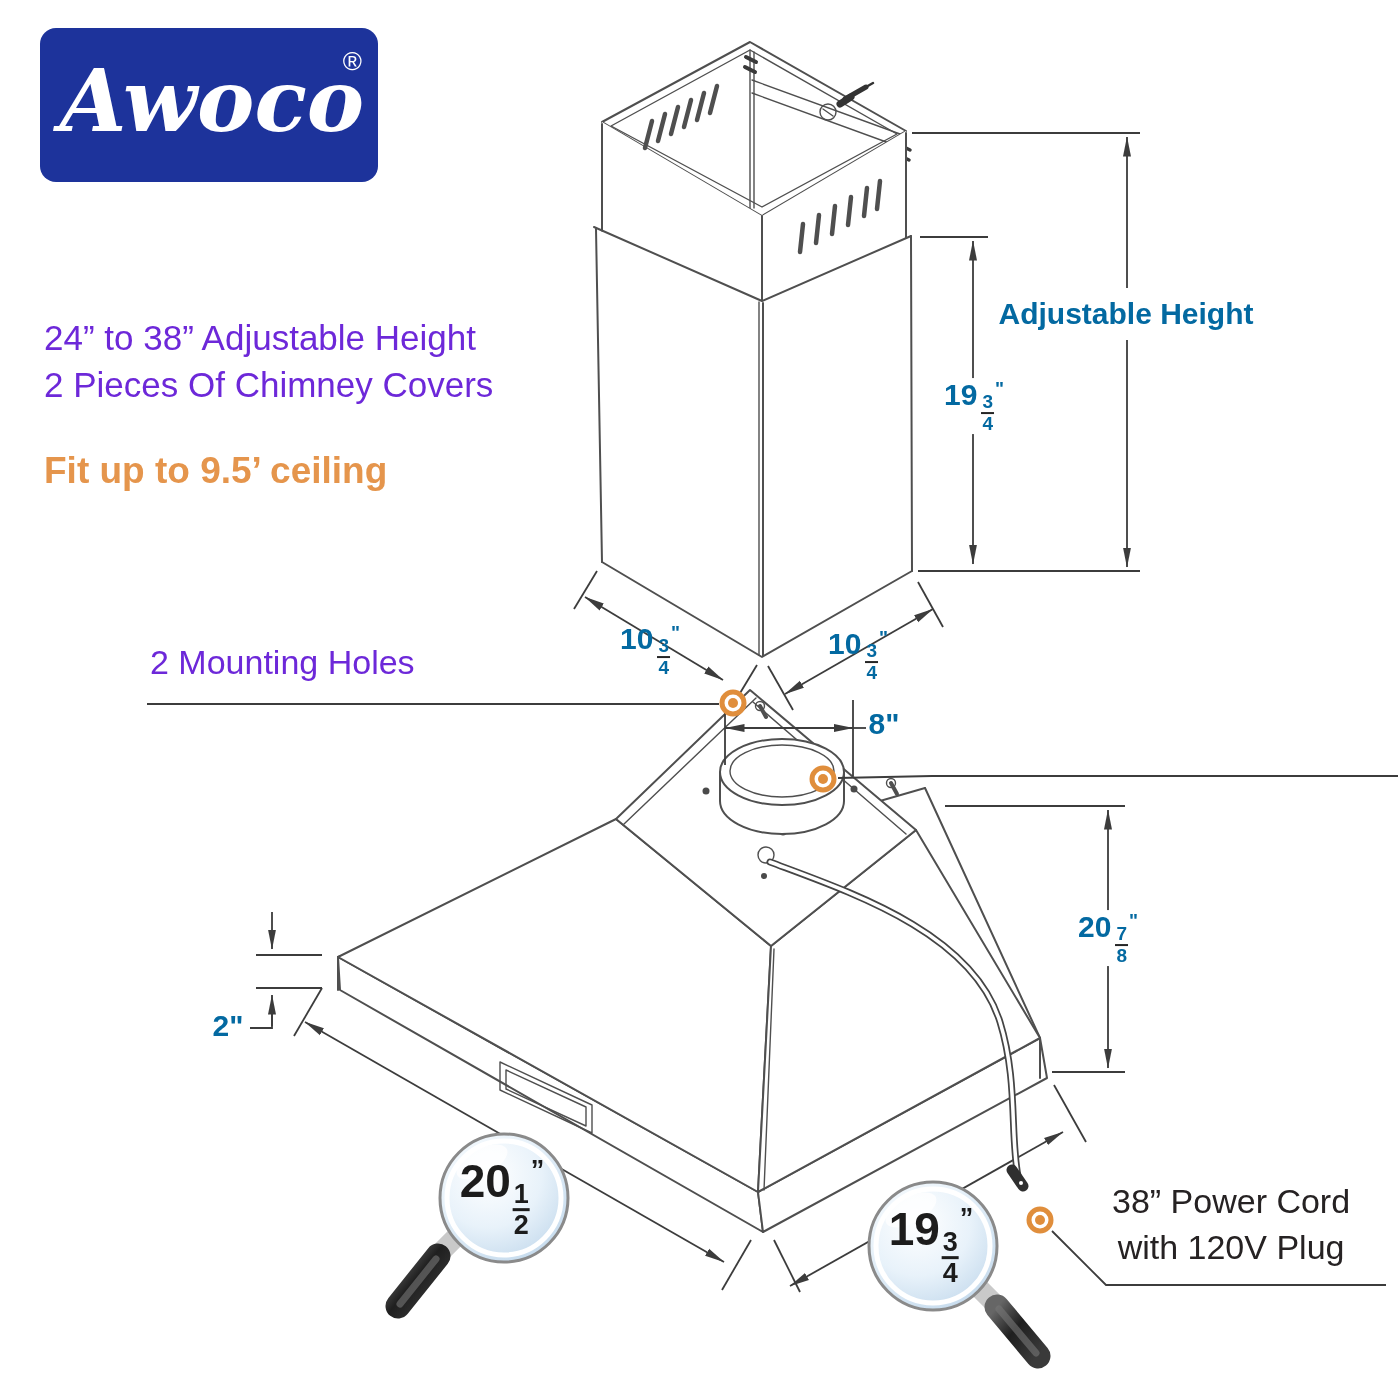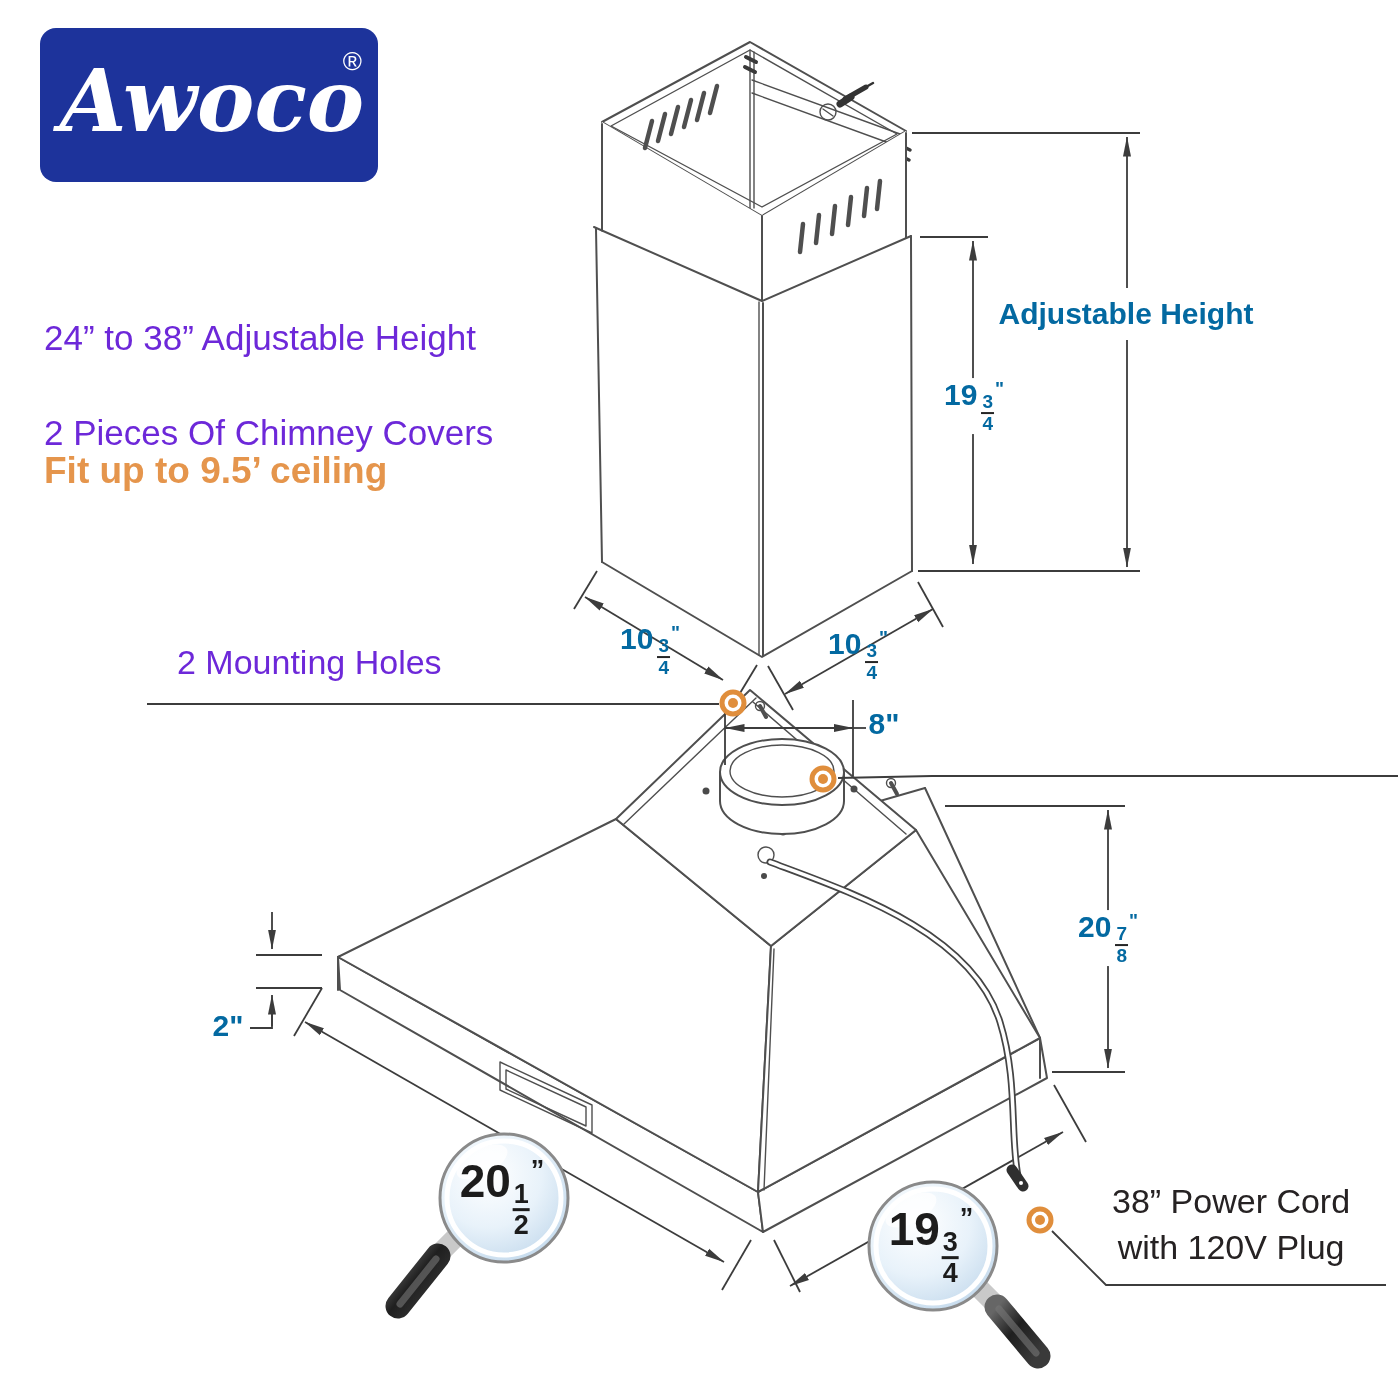--- a/index.html
+++ b/index.html
@@ -20,21 +20,21 @@
   .lbl{position:absolute;white-space:nowrap;color:#6d28d9;}
   .bg{background:#ffffff;padding:0 6px;}
 
   .logo{position:absolute;left:40px;top:28px;width:332px;height:154px;background:#1d339b;
         border-radius:16px;color:#fff;display:flex;align-items:center;justify-content:center;padding-left:6px;}
   .logo .brand{font-family:"DejaVu Serif", serif;font-style:italic;font-weight:bold;
                font-size:86px;line-height:1;transform:translateY(-4px);}
   .logo .reg{position:absolute;right:16px;top:18px;font-size:26px;font-weight:normal;}
 
   .intro1{left:44px;top:318px;font-size:35px;}
-  .intro2{left:44px;top:365px;font-size:35px;margin-top:48px;}
+  .intro2{left:44px;top:365px;font-size:35px;}
   .intro3{left:44px;top:450px;font-size:37px;font-weight:bold;color:#e5954c;}
 
   .note{position:absolute;font-size:31px;color:#262223;line-height:38px;}
   .dim{position:absolute;font-size:30px;color:#0369a1;transform:translate(-50%,-50%);white-space:nowrap;font-weight:bold;}
   .frac{display:inline-flex;flex-direction:column;align-items:center;font-size:19px;
         line-height:1.05;vertical-align:-3px;margin-left:4px;font-weight:inherit;}
   .frac .num{border-bottom:2px solid #252525;padding:0 1px;}
   .frac .den{padding:0 1px;}
   .unit-hi{font-size:19px;vertical-align:10px;margin-left:1px;}
   .unit{font-size:inherit;}
@@ -255,21 +255,21 @@
 
   <div class="logo">
     <span class="brand">Awoco</span>
     <span class="reg">®</span>
   </div>
 
   <div class="lbl intro1">24” to 38” Adjustable Height</div>
   <div class="lbl intro2">2 Pieces Of Chimney Covers</div>
   <div class="lbl intro3">Fit up to 9.5’ ceiling</div>
 
-  <div class="lbl" style="left:150px;top:643px;font-size:34px;margin-left:27px;">2 Mounting Holes</div>
+  <div class="lbl" style="left:150px;top:643px;font-size:34px;">2 Mounting Holes</div>
 
   <div class="dim bg" style="left:1126px;top:314px;">Adjustable Height</div>
 
   <div class="dim bg" style="left:974px;top:406px;">
     <span>19</span><span class="frac">
         <span class="num">3</span>
         <span class="den">4</span>
       </span><span class="unit-hi">"</span>
   </div>
 

